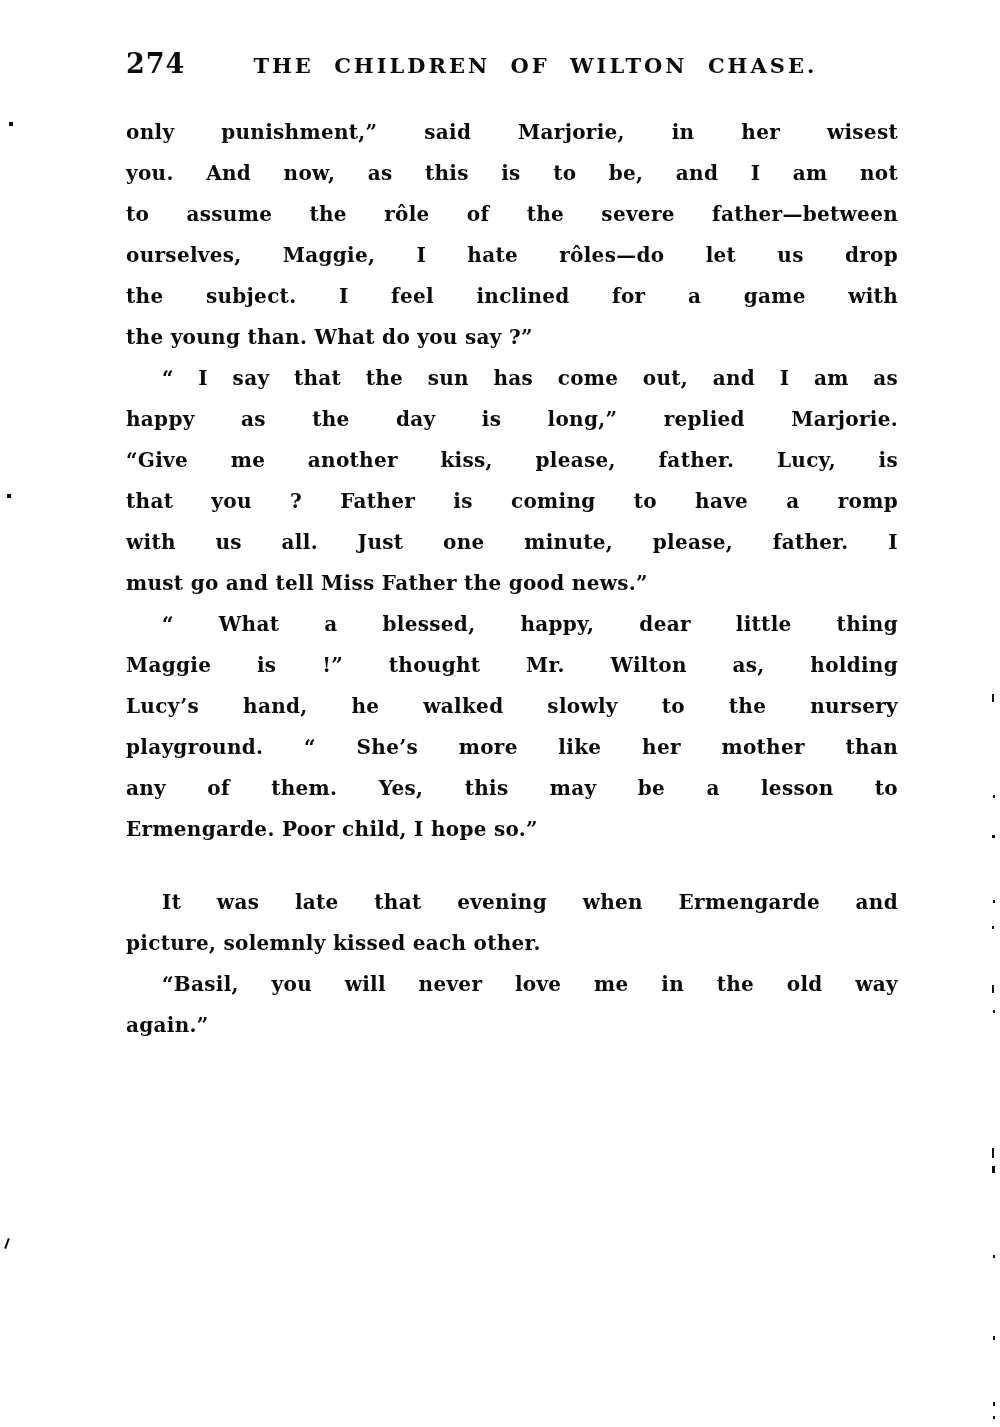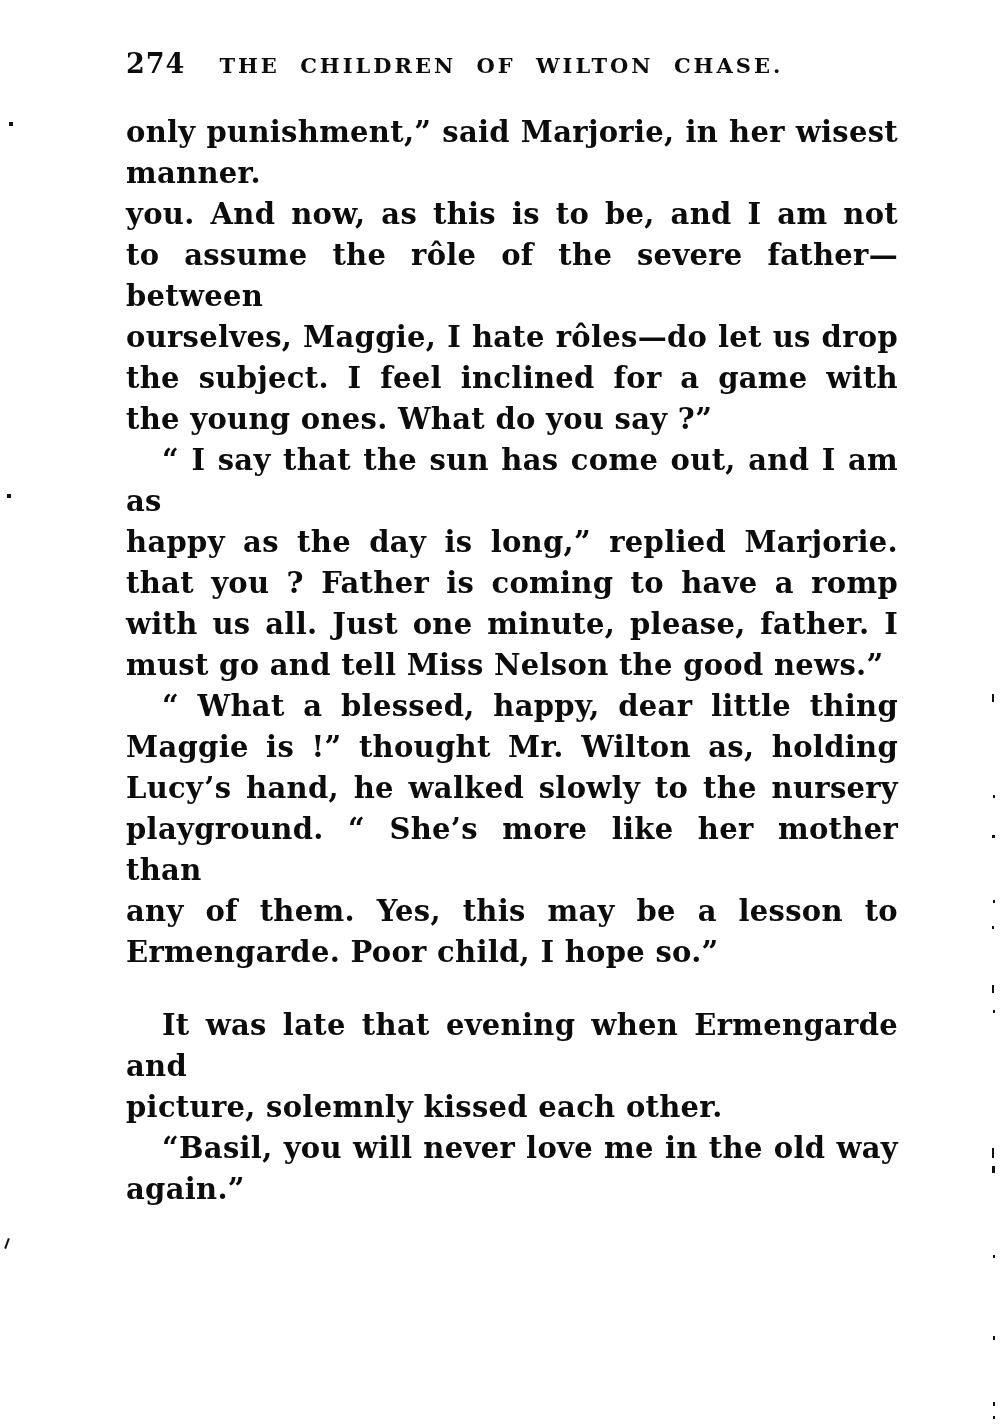--- a/index.html
+++ b/index.html
@@ -27,29 +27,29 @@
   .page-number {
     font-size: 27px;
     font-weight: bold;
     letter-spacing: 1px;
   }
   .running-title {
     font-size: 21px;
     font-weight: bold;
     letter-spacing: 3px;
     word-spacing: 10px;
-    margin-left: 34px;
+    margin-left: 68px;
     white-space: nowrap;
   }
   .text-body {
     position: absolute;
     top: 112px;
     left: 126px;
     width: 772px;
-    font-size: 29px;
+    font-size: 20px;
     font-weight: bold;
     letter-spacing: 0.3px;
   }
   .paragraph { margin: 0; }
   .line {
     line-height: 41px;
     text-align: justify;
     text-align-last: justify;
   }
   .line.last {
@@ -77,37 +77,37 @@
 
   <div class="running-header">
     <span class="page-number">274</span>
     <span class="running-title">THE CHILDREN OF WILTON CHASE.</span>
   </div>
 
   <div class="text-body">
 
     <div class="paragraph">
       <div class="line">only punishment,” said Marjorie, in her wisest</div>
-      <div class="line last">manner.</div>
     </div>
 
     <div class="paragraph">
       <div class="line">you. And now, as this is to be, and I am not</div>
       <div class="line">to assume the rôle of the severe father—between</div>
       <div class="line">ourselves, Maggie, I hate rôles—do let us drop</div>
       <div class="line">the subject. I feel inclined for a game with</div>
-      <div class="line last">the young ones. What do you say ?”</div>
+      <div class="line last">the young than. What do you say ?”</div>
     </div>
 
     <div class="paragraph">
       <div class="line indent">“ I say that the sun has come out, and I am as</div>
       <div class="line">happy as the day is long,” replied Marjorie.</div>
+      <div class="line">“Give me another kiss, please, father. Lucy, is</div>
       <div class="line">that you ? Father is coming to have a romp</div>
       <div class="line">with us all. Just one minute, please, father. I</div>
-      <div class="line last">must go and tell Miss Nelson the good news.”</div>
+      <div class="line last">must go and tell Miss Father the good news.”</div>
     </div>
 
     <div class="paragraph">
       <div class="line indent">“ What a blessed, happy, dear little thing</div>
       <div class="line">Maggie is !” thought Mr. Wilton as, holding</div>
       <div class="line">Lucy’s hand, he walked slowly to the nursery</div>
       <div class="line">playground. “ She’s more like her mother than</div>
       <div class="line">any of them. Yes, this may be a lesson to</div>
       <div class="line last">Ermengarde. Poor child, I hope so.”</div>
     </div>

